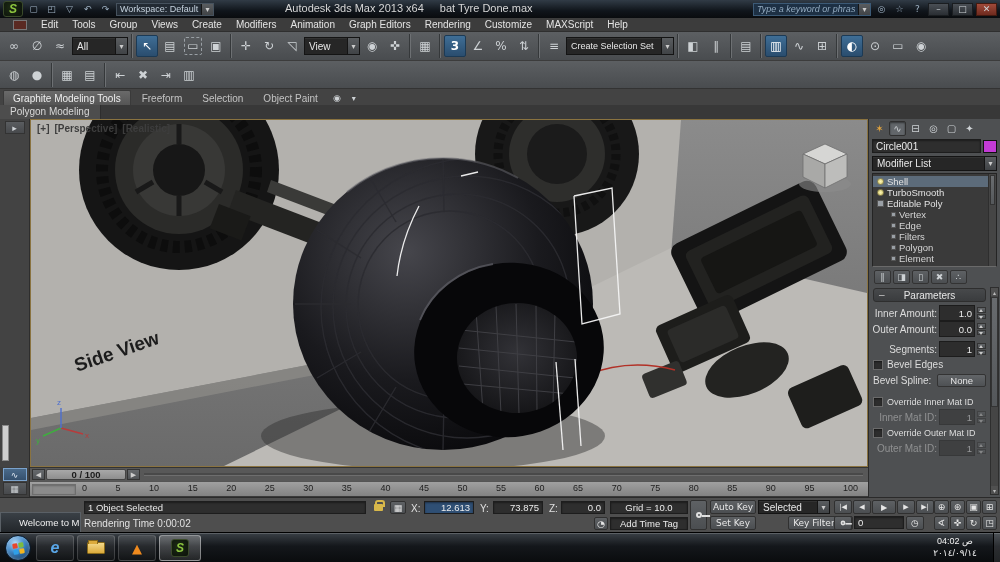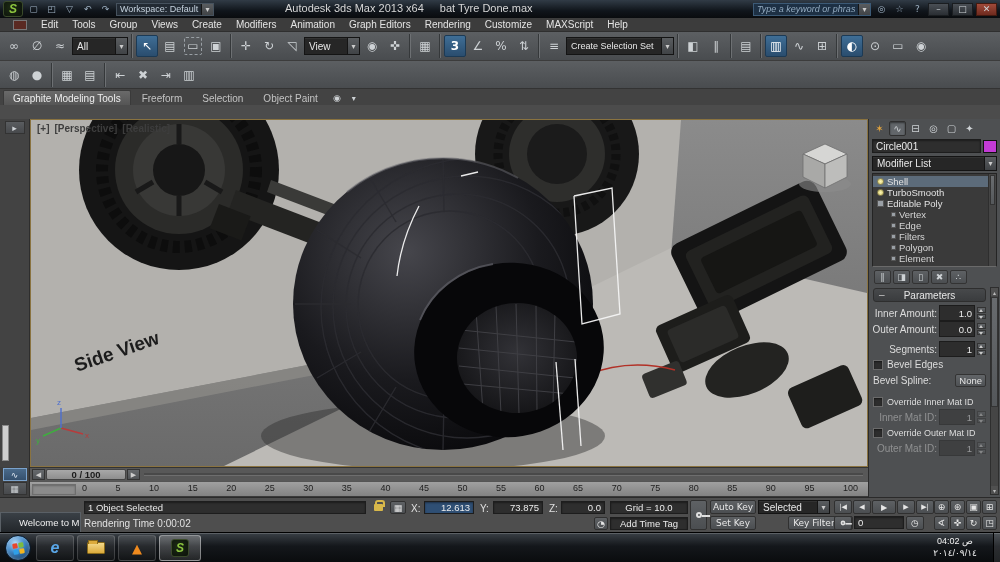--- a/index.html
+++ b/index.html
@@ -71,21 +71,21 @@
 .prow{display:flex;align-items:center;justify-content:flex-end;height:16px;font-size:10px;color:#dcdcdc;gap:2px}
 .prow .lab{white-space:nowrap}
 .pfld{width:36px;height:12px;background:#2d2d2d;border:1px solid #1c1c1c;color:#ececec;font-size:9.5px;display:flex;align-items:center;justify-content:flex-end;padding:7px 2px;flex:none}
 .spin{width:9px;height:12px;display:flex;flex-direction:column;gap:1px;flex:none}
 .spin i{flex:1;background:linear-gradient(#616467,#4c4f52);border:1px solid #333;position:relative}
 .spin i:after{content:"";position:absolute;left:1px;border-left:2px solid transparent;border-right:2px solid transparent}
 .spin i.up:after{top:1px;border-bottom:3px solid #c9c9c9}
 .spin i.dn:after{top:1px;border-top:3px solid #c9c9c9}
 .chkrow{display:flex;align-items:center;gap:4px;height:15px;font-size:10px;color:#dcdcdc}
 .chk{width:10px;height:10px;background:#2d2d2d;border:1px solid #6a6a6a;box-shadow:inset 0 1px 2px rgba(0,0,0,.5);flex:none}
-.pbtn{height:13px;background:linear-gradient(#626568,#4e5154);border:1px solid #333;border-radius:2px;color:#e4e4e4;font-size:9.5px;display:flex;align-items:center;justify-content:center;padding:0 3px}
+.pbtn{height:13px;background:linear-gradient(#626568,#4e5154);border:1px solid #333;border-radius:2px;color:#e4e4e4;font-size:9.5px;display:flex;align-items:center;justify-content:center;padding:0 12px}
 .dim{opacity:.45}
 
 #tsgutter{position:absolute;left:0;top:467px;width:30px;height:30px;background:#3f3f3f;border-right:1px solid #2d2d2d;display:flex;flex-direction:column;align-items:center;gap:1px;padding-top:1px}
 .gbtn{width:24px;height:13px;background:linear-gradient(#5a5d60,#47494c);border:1px solid #333;color:#cfd3d6;font-size:9px;display:flex;align-items:center;justify-content:center;font-family:"DejaVu Sans",sans-serif}
 .gbtn.hl{border-color:#7aa2cc;background:linear-gradient(#4a6a8a,#35506d);color:#dfe8f2}
 #timeslider{position:absolute;left:30px;top:467px;width:838px;height:14px;background:#585858;border-top:1px solid #333;display:flex;align-items:center;padding:1px 2px;gap:1px}
 .tsar{width:13px;height:11px;background:linear-gradient(#66696c,#505356);border:1px solid #333;color:#ccc;font-size:7px;display:flex;align-items:center;justify-content:center;font-family:"DejaVu Sans",sans-serif;flex:none}
 #tshandle{width:80px;height:11px;background:linear-gradient(#a8a8a8,#8e8e8e);border:1px solid #444;border-radius:2px;color:#1c1c1c;font-size:9.5px;font-weight:bold;display:flex;align-items:center;justify-content:center;flex:none}
 #tstrack{flex:1;height:3px;background:#494949;border-bottom:1px solid #6e6e6e;margin:0 3px}
 #trackbar{position:absolute;left:30px;top:481px;width:838px;height:16px;background:linear-gradient(#a0a0a0,#828282);border-top:1px solid #555;border-bottom:1px solid #3a3a3a}
@@ -230,20 +230,23 @@
     <span class="b">▥</span>
   </div>
 
   <div id="ribbontabs">
     <span class="rtab on">Graphite Modeling Tools</span>
     <span class="rtab">Freeform</span>
     <span class="rtab">Selection</span>
     <span class="rtab">Object Paint</span>
     <span class="b" style="width:16px;height:14px;font-size:9px">◉</span>
     <span class="b" style="width:14px;height:14px;font-size:8px">▾</span>
+  </div>
+  <div id="subtabrow">
+    <span class="stab">Polygon Modeling</span>
   </div>
 
   <div id="leftstrip">
     <span class="gbtn" style="width:20px;margin-top:2px">▸</span>
     <div style="flex:1"></div>
     <div style="width:7px;height:36px;background:#cfcfcf;border:1px solid #8a8a8a;align-self:flex-start;margin:0 0 6px 2px"></div>
   </div>
 
   <div id="viewport">
     <div id="vplabel">

